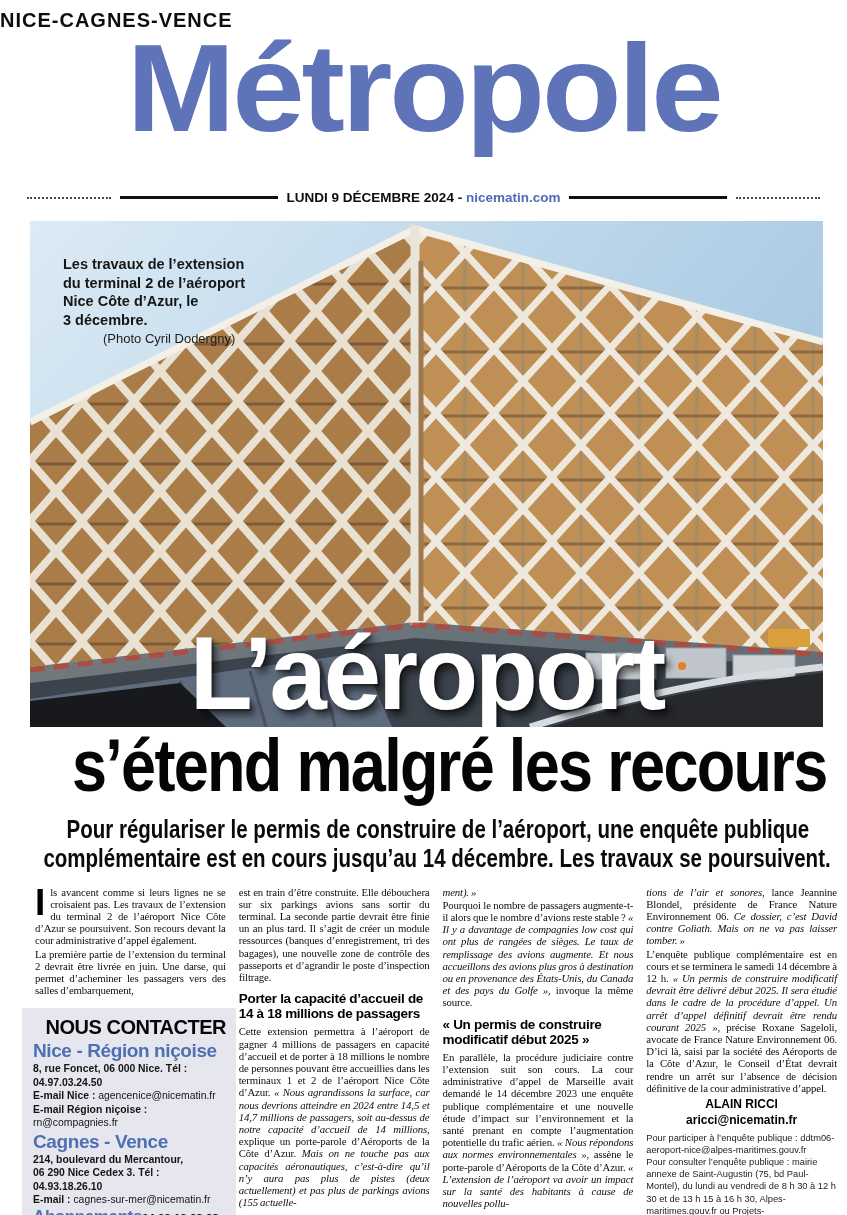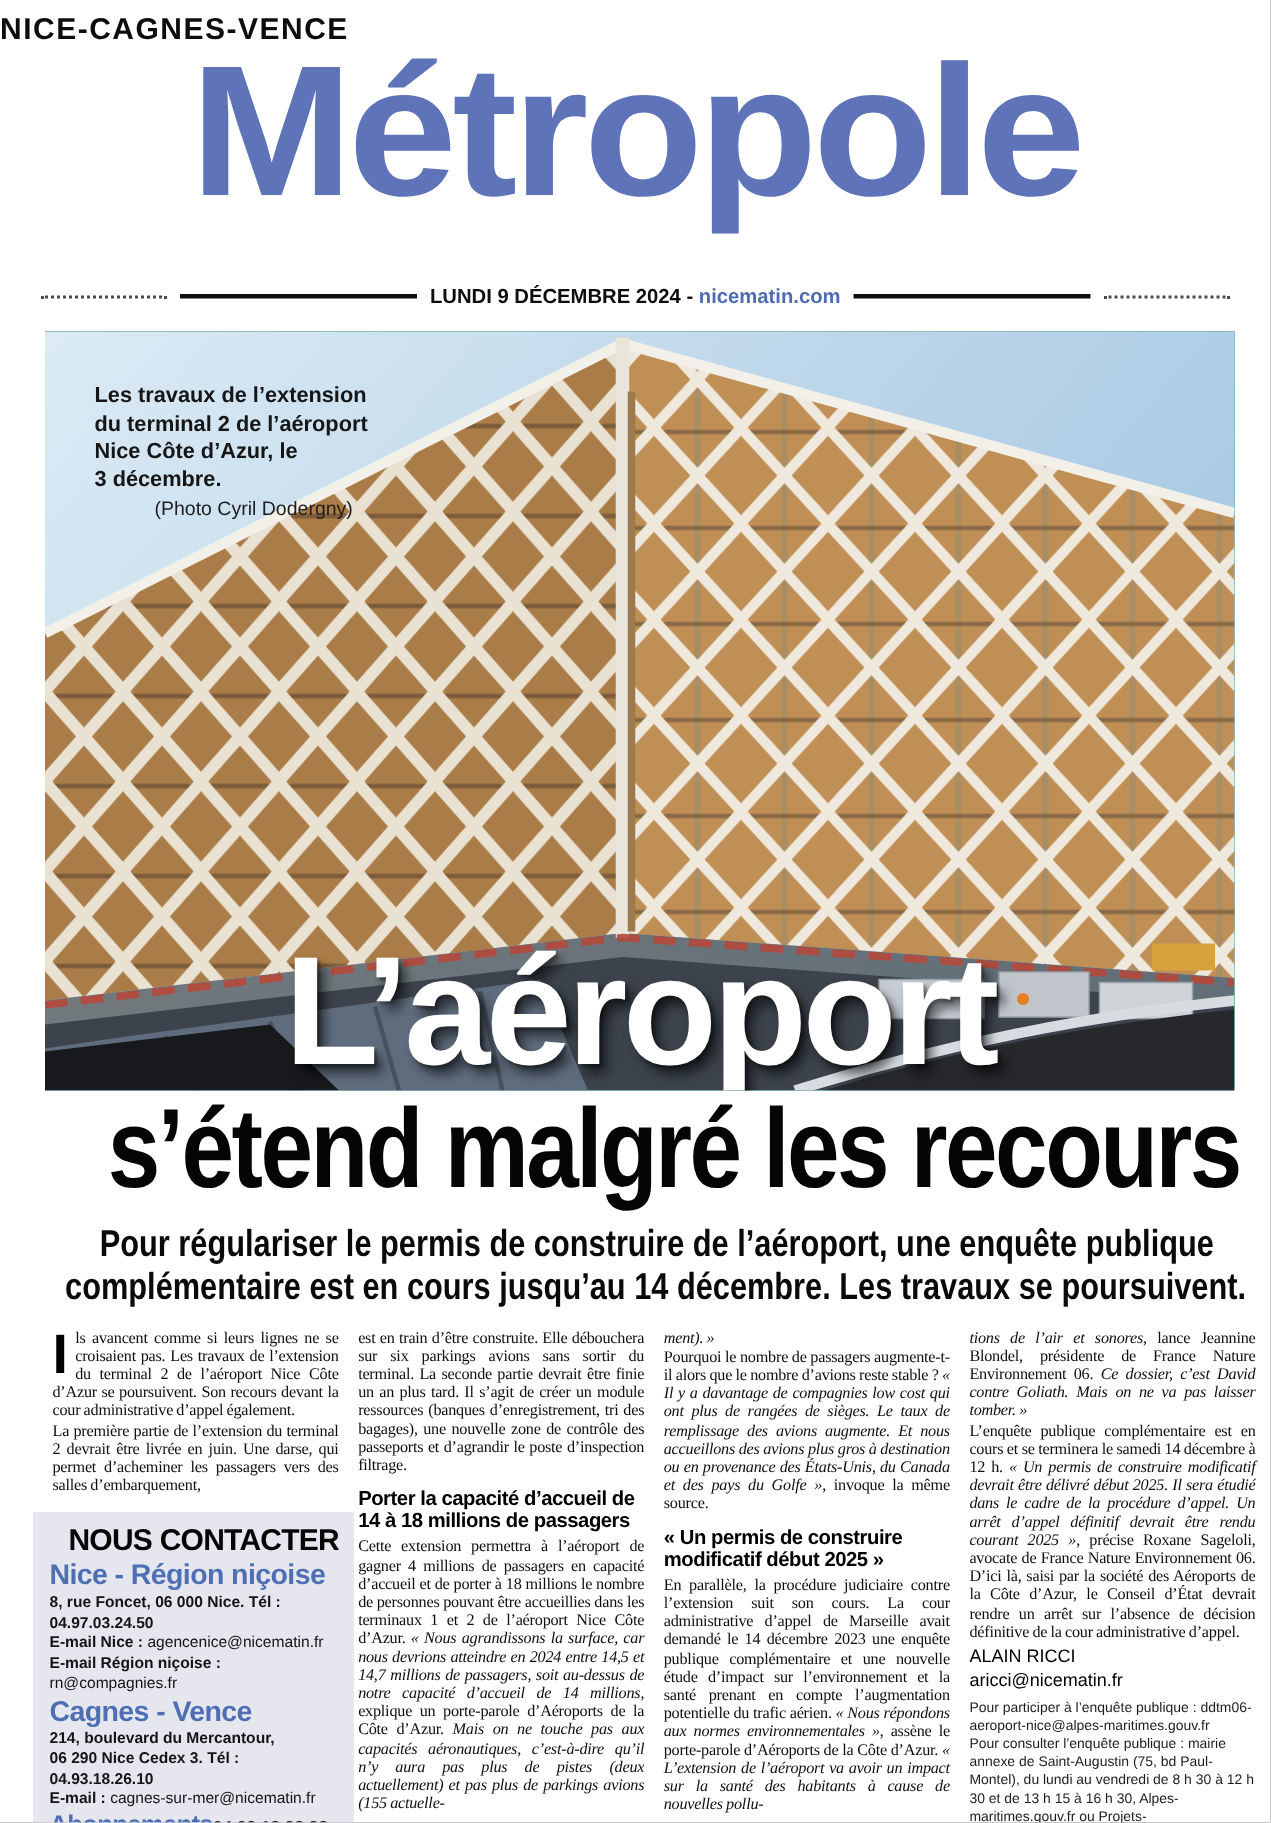--- a/index.html
+++ b/index.html
@@ -38,21 +38,21 @@
   
   .columns { display:grid; grid-template-columns:repeat(4,1fr); gap:13px; margin:12px 10px 0 35px; }
   .col { min-width:0; }
   .body-p { font-family:"Liberation Serif","DejaVu Serif",serif; font-size:10.8px; line-height:12.2px;
     text-align:justify; letter-spacing:-0.15px; word-spacing:-0.4px; color:#0e0e0e; }
   .body-p + .body-p { margin-top:1px; }
   .body-p .it { font-style:italic; }
   .dropcap { float:left; font-family:"Liberation Sans",sans-serif; font-weight:800; font-size:37px;
     line-height:0.82; padding:2px 5px 0 0; color:#000; }
   h3.subhead { font-size:13.5px; font-weight:800; line-height:1.12; letter-spacing:-0.3px; margin:8px 0 4px; color:#000; }
-  .byline { font-weight:400; font-size:12px; line-height:1.3; text-align:left; margin-top:3px; color:#000; }
+  .byline { font-weight:700; font-size:12px; line-height:1.3; text-align:center; margin-top:3px; color:#000; }
   .note { font-size:9.3px; line-height:1.3; margin-top:4px; color:#1c1c1c; }
   
   .contact-box { background:#e6e7ee; width:214px; margin:12px 0 0 -13px; padding:8px 10px 12px 11px; }
   .contact-title { font-weight:800; font-size:20px; letter-spacing:-0.5px; color:#060606;text-align:right; }
   .c-head { font-weight:800; font-size:19px; letter-spacing:-0.4px; color:#4e6fb3; margin-top:1px; }
   .c-line { font-size:10.4px; line-height:1.3; color:#141414; }
   .c-line .bd { font-weight:700; }
   .phone-row { display:flex; align-items:baseline; gap:0; margin-top:0px; }
   .phone-label { font-weight:800; font-size:17px; letter-spacing:-0.4px; color:#4e6fb3; }
   .phone-num { font-weight:700; font-size:11.5px; color:#0c0c0c; }

